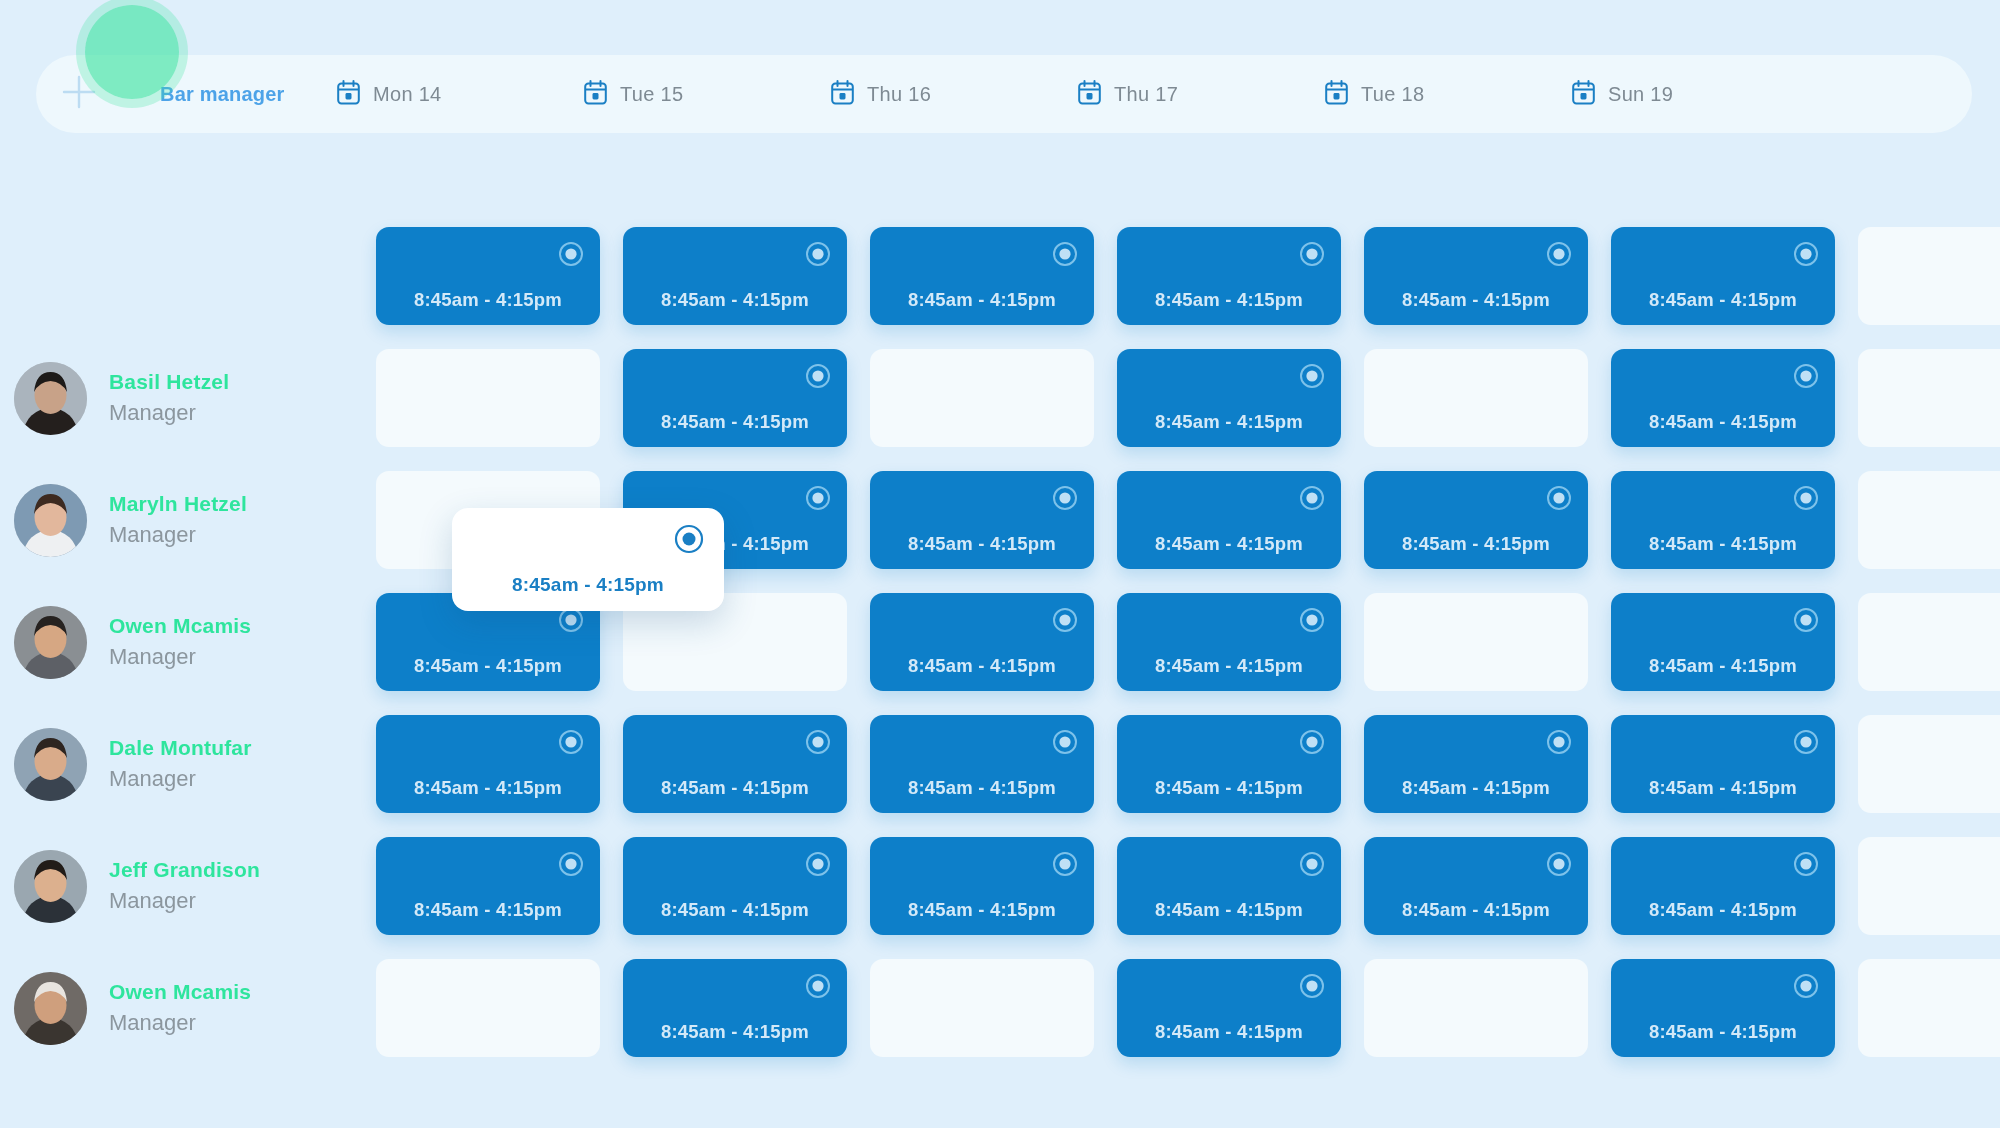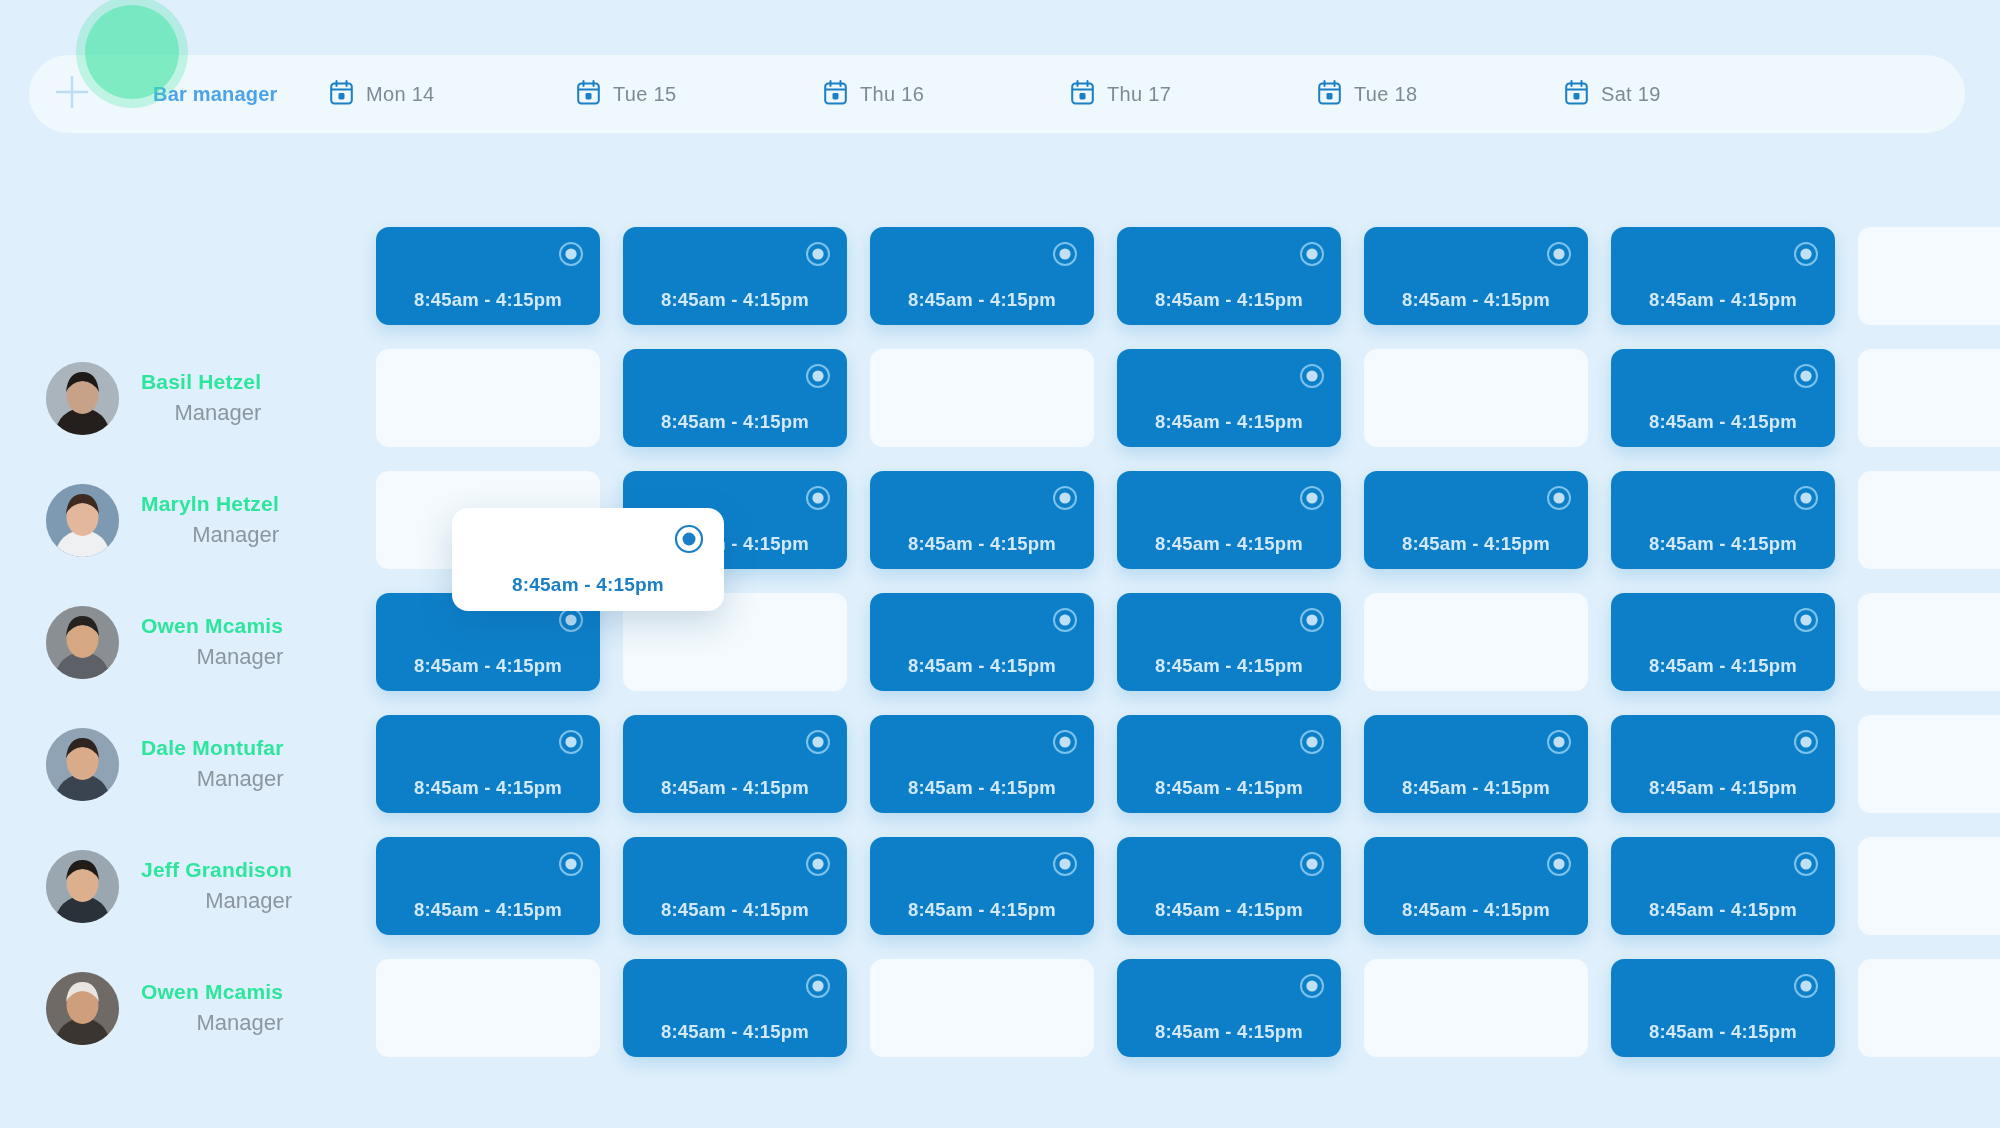--- a/index.html
+++ b/index.html
@@ -7,21 +7,21 @@
   body {
     background: #dfeffb;
     font-family: "Liberation Sans", sans-serif;
     overflow: hidden;
     position: relative;
   }
 
   
   .header-bar {
     position: absolute;
-    left: 29px; top: 55px;
+    left: 36px; top: 55px;
     width: 1936px; height: 78px;
     background: #eef8fd;
     border-radius: 39px;
     display: flex;
     align-items: center;
   }
   .add-btn {
     width: 86px;
     display: flex; align-items: center; justify-content: center;
     flex: 0 0 86px;
@@ -58,23 +58,22 @@
   .row {
     display: flex;
     align-items: center;
     height: 122px;
   }
   .person-cell {
     flex: 0 0 376px;
     display: flex;
     align-items: center;
     gap: 22px;
-    padding-left: 46px;
+    padding-left: 14px;
     height: 100%;
-    text-align: right;
   }
   .avatar {
     width: 73px; height: 73px;
     border-radius: 50%;
     flex: 0 0 73px;
     overflow: hidden;
     position: relative;
     background: #b9c4cc;
   }
   .avatar svg { display: block; }
@@ -222,21 +221,21 @@
         <span class="day-label">Tue 18</span>
       </div>
       <div class="day-tab">
         <span class="cal-icon"><svg width="23" height="25" viewBox="0 0 23 25">
             <rect x="1.2" y="3.5" width="20.6" height="20" rx="3.2" fill="none" stroke="#1a7fc4" stroke-width="2"></rect>
             <line x1="1.2" y1="9.5" x2="21.8" y2="9.5" stroke="#1a7fc4" stroke-width="2"></line>
             <line x1="6.5" y1="1" x2="6.5" y2="6" stroke="#1a7fc4" stroke-width="2" stroke-linecap="round"></line>
             <line x1="16.5" y1="1" x2="16.5" y2="6" stroke="#1a7fc4" stroke-width="2" stroke-linecap="round"></line>
             <rect x="8.5" y="13" width="6" height="6.5" rx="1.4" fill="#1a7fc4"></rect>
           </svg></span>
-        <span class="day-label">Sat 19</span>
+        <span class="day-label">Sun 19</span>
       </div>
     </div>
 </div>
 
 <div class="grid" id="schedule-grid">
     <div class="row">
       <div class="person-cell"></div>
       <div class="slots">
         <div class="slot">
           <div class="card filled">

